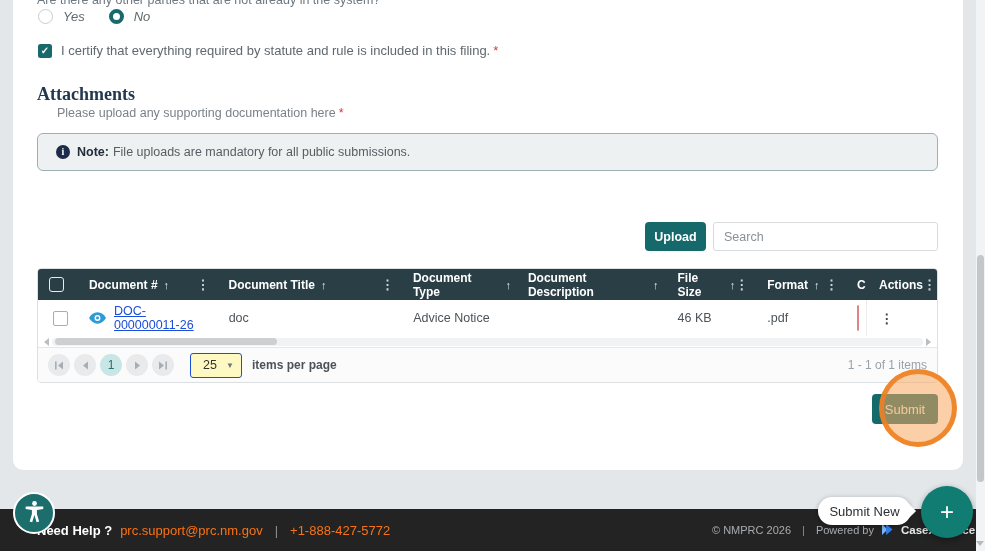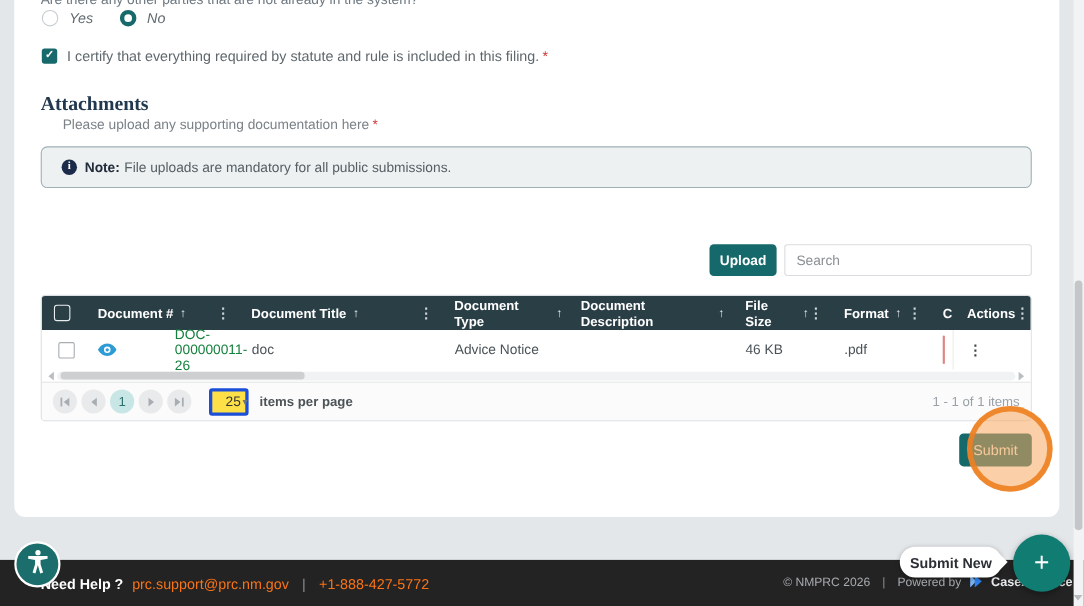--- a/index.html
+++ b/index.html
@@ -67,39 +67,39 @@
   .c-size  { width:90px; }
   .c-fmt   { width:90px; }
   .c-part  { width:22px; padding:0 0 0 13px; overflow:hidden; }
   .c-act   { width:71px; }
   .head-checkbox { width:15px; height:15px; border:1.5px solid #e8ecee; border-radius:3px; }
 
   .grid-row { display:flex; align-items:center; height:36px; font-size:12.5px; color:#4b5358; background:#fff; }
   .rc { display:flex; align-items:center; padding:0 6px 0 13px; height:100%; }
   .row-checkbox { width:15px; height:15px; border:1.5px solid #a6adb3; border-radius:2px; background:#fff; }
   .eye { margin-right:8px; display:flex; cursor:pointer; }
-  .doc-link { color:#15803d; cursor:pointer;margin-left:45px; }
+  .doc-link { color:#1d4ed8; text-decoration:underline; cursor:pointer; }
   .rc-act { border-left:1px solid #ececec; position:relative; }
   .pink-sliver { width:11px; height:26px; background:#f7dada; border:1px solid #e08585; border-radius:3px; margin-right:8px; }
   .row-menu { color:#3f464b; font-size:13px; font-weight:bold; letter-spacing:1px; cursor:pointer; }
 
   .hscroll { display:flex; align-items:center; height:11px; background:#fff; padding:0 3px; }
   .h-arrow { width:0; height:0; border-style:solid; cursor:pointer; }
   .h-arrow.left  { border-width:4px 5px 4px 0; border-color:transparent #b9bec2 transparent transparent; margin:0 3px; }
   .h-arrow.right { border-width:4px 0 4px 5px; border-color:transparent transparent transparent #b9bec2; margin:0 3px; }
   .h-track { flex:1; height:8px; background:#f1f2f3; border-radius:4px; position:relative; }
   .h-thumb { position:absolute; left:3px; top:0.5px; width:222px; height:7px; background:#cdcfd1; border-radius:4px; cursor:grab; }
 
   .pager { display:flex; align-items:center; height:35px; background:#fbfbfb; border-top:1px solid #e4e6e8; padding:0 10px; }
   .pg-btn { width:22px; height:22px; border-radius:50%; background:#e9eaeb; margin-right:4px;
     display:flex; align-items:center; justify-content:center; cursor:pointer; }
   .pg-btn svg { display:block; }
   .pg-current { width:22px; height:22px; border-radius:50%; background:#c8e6e5; color:#2b6f6c;
     font-size:12px; display:flex; align-items:center; justify-content:center; margin-right:4px; cursor:pointer; }
-  .page-size { width:36px; height:25px; border:3px solid #1d4ed8; border-radius:3px; background:#fde047;
+  .page-size { width:52px; height:25px; border:1px solid #1d4ed8; border-radius:3px; background:#fef9c3;
     display:flex; align-items:center; padding:0 7px 0 12px; margin:0 10px 0 12px; font-size:12.5px; color:#333; cursor:pointer; }
   .caret { margin-left:auto; font-size:8px; color:#6d7478; }
   .ipp { font-size:12px; color:#4c5357; font-weight:bold; }
   .range { margin-left:auto; font-size:12px; color:#9aa1a7; }
 
   .submit-btn {
     position:absolute; top:394px; left:859px; width:66px; height:30px;
     background:#15696b; color:#f3efdf; border:none; border-radius:4px;
     font-size:13px; font-family:"Liberation Sans", sans-serif; cursor:pointer;
   }
@@ -117,21 +117,21 @@
   .f-div { color:#8a8f93; margin:0 4px; }
   .footer-right { position:absolute; left:712px; display:flex; align-items:center; gap:7px; font-size:11px; color:#a7abb0; }
   .brand { color:#e8eaec; font-weight:bold; font-size:11.5px; }
 
   .a11y-btn { position:absolute; left:13px; top:492px; width:42px; height:42px; border-radius:50%;
     background:#1b6e6b; border:2px solid #fff; display:flex; align-items:center; justify-content:center;
     cursor:pointer; z-index:6; }
 
   .fab-tooltip { position:absolute; left:818px; top:497px; width:93px; height:28px; background:#fff;
     border-radius:15px; box-shadow:0 1px 5px rgba(0,0,0,0.3); display:flex; align-items:center; justify-content:center;
-    font-size:13px; font-weight:bold; color:#2b2f33; z-index:5; }
+    font-size:13px; font-weight:normal; color:#2b2f33; z-index:5; }
   .fab-tooltip::after { content:""; position:absolute; right:-3px; top:9px; width:10px; height:10px;
     background:#fff; transform:rotate(45deg); }
   .fab { position:absolute; left:921px; top:486px; width:52px; height:52px; border-radius:50%;
     background:#107c72; color:#fff; border:none; font-size:24px; font-weight:300; z-index:6;
     box-shadow:0 2px 6px rgba(0,0,0,0.35); cursor:pointer; font-family:"Liberation Sans", sans-serif; }
 
   
   .v-scroll-track { position:absolute; right:0; top:0; width:9px; height:551px; background:#f1f3f4; z-index:7; }
   .v-scroll-thumb { position:absolute; right:1px; top:255px; width:7px; height:227px; background:#c4c7ca; border-radius:4px; cursor:grab; }
   .v-arrow-down { position:absolute; right:1px; top:541px; width:0; height:0;

